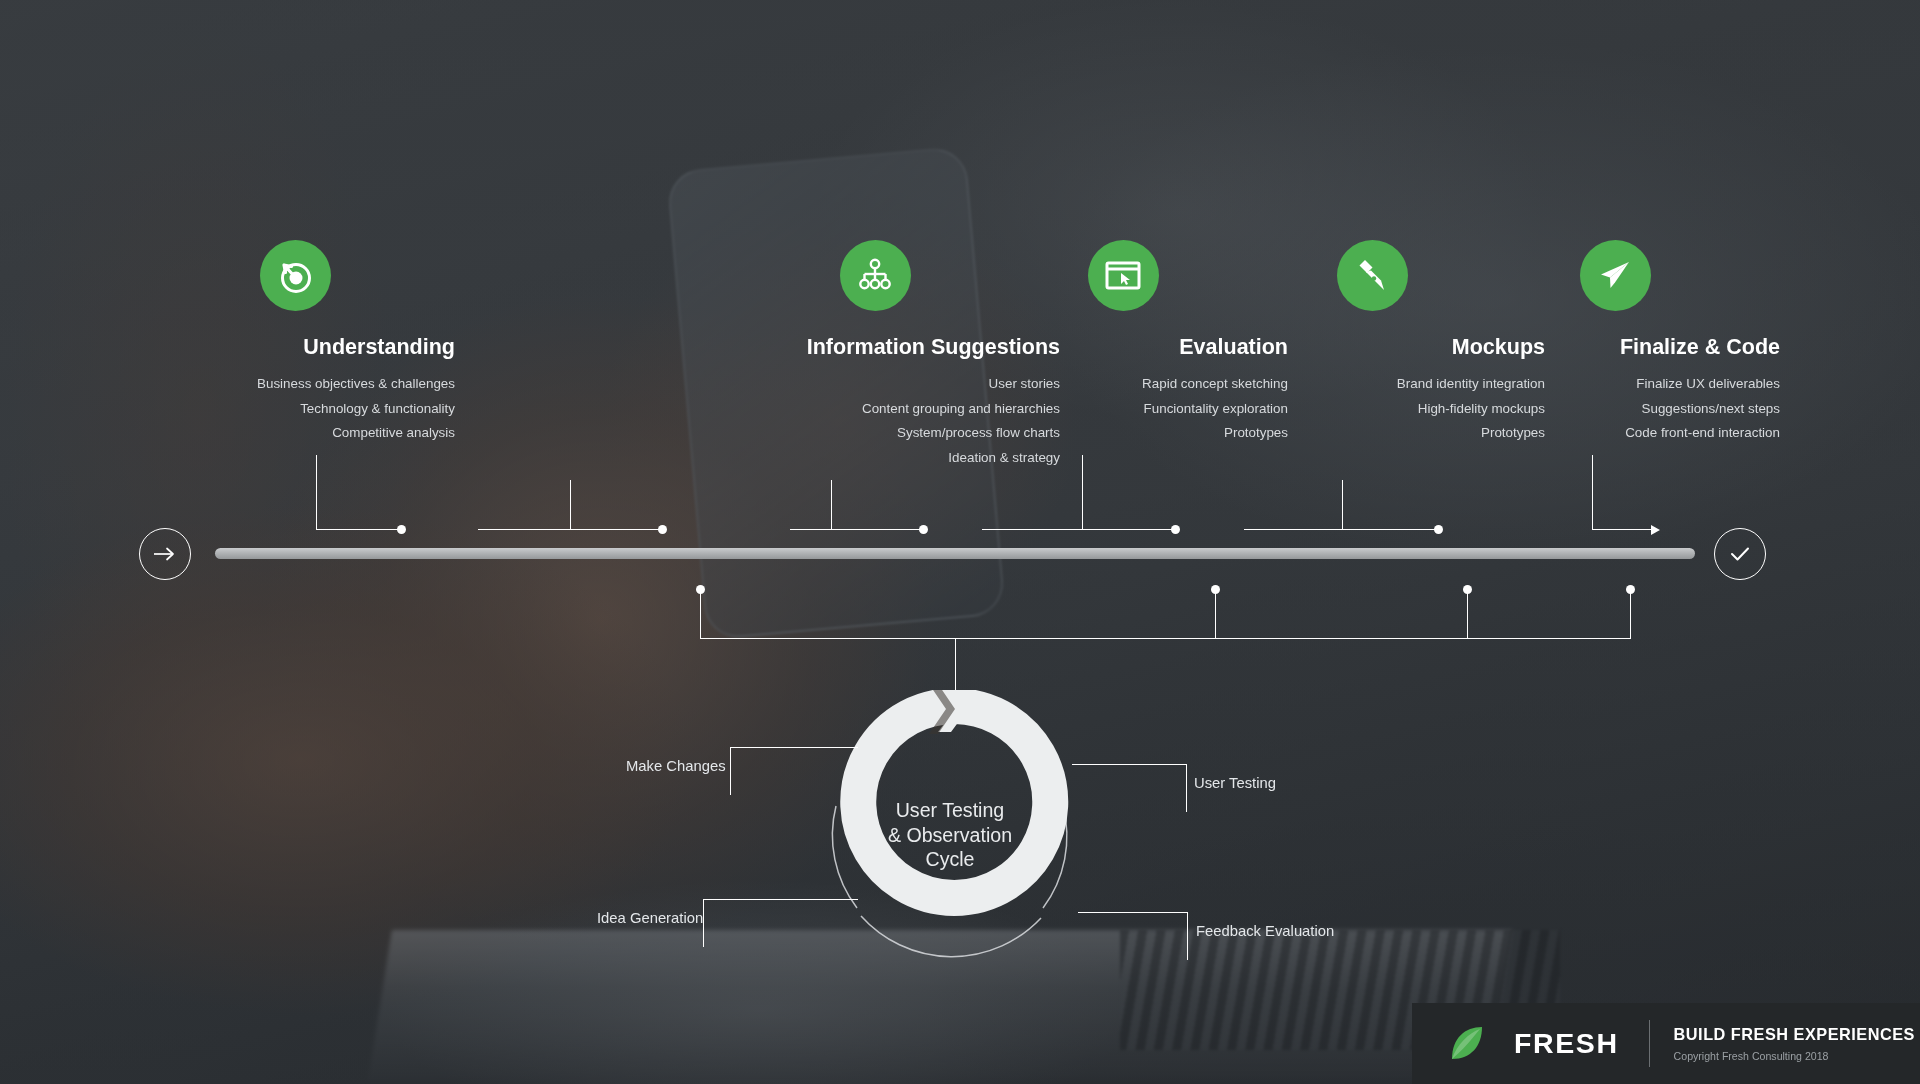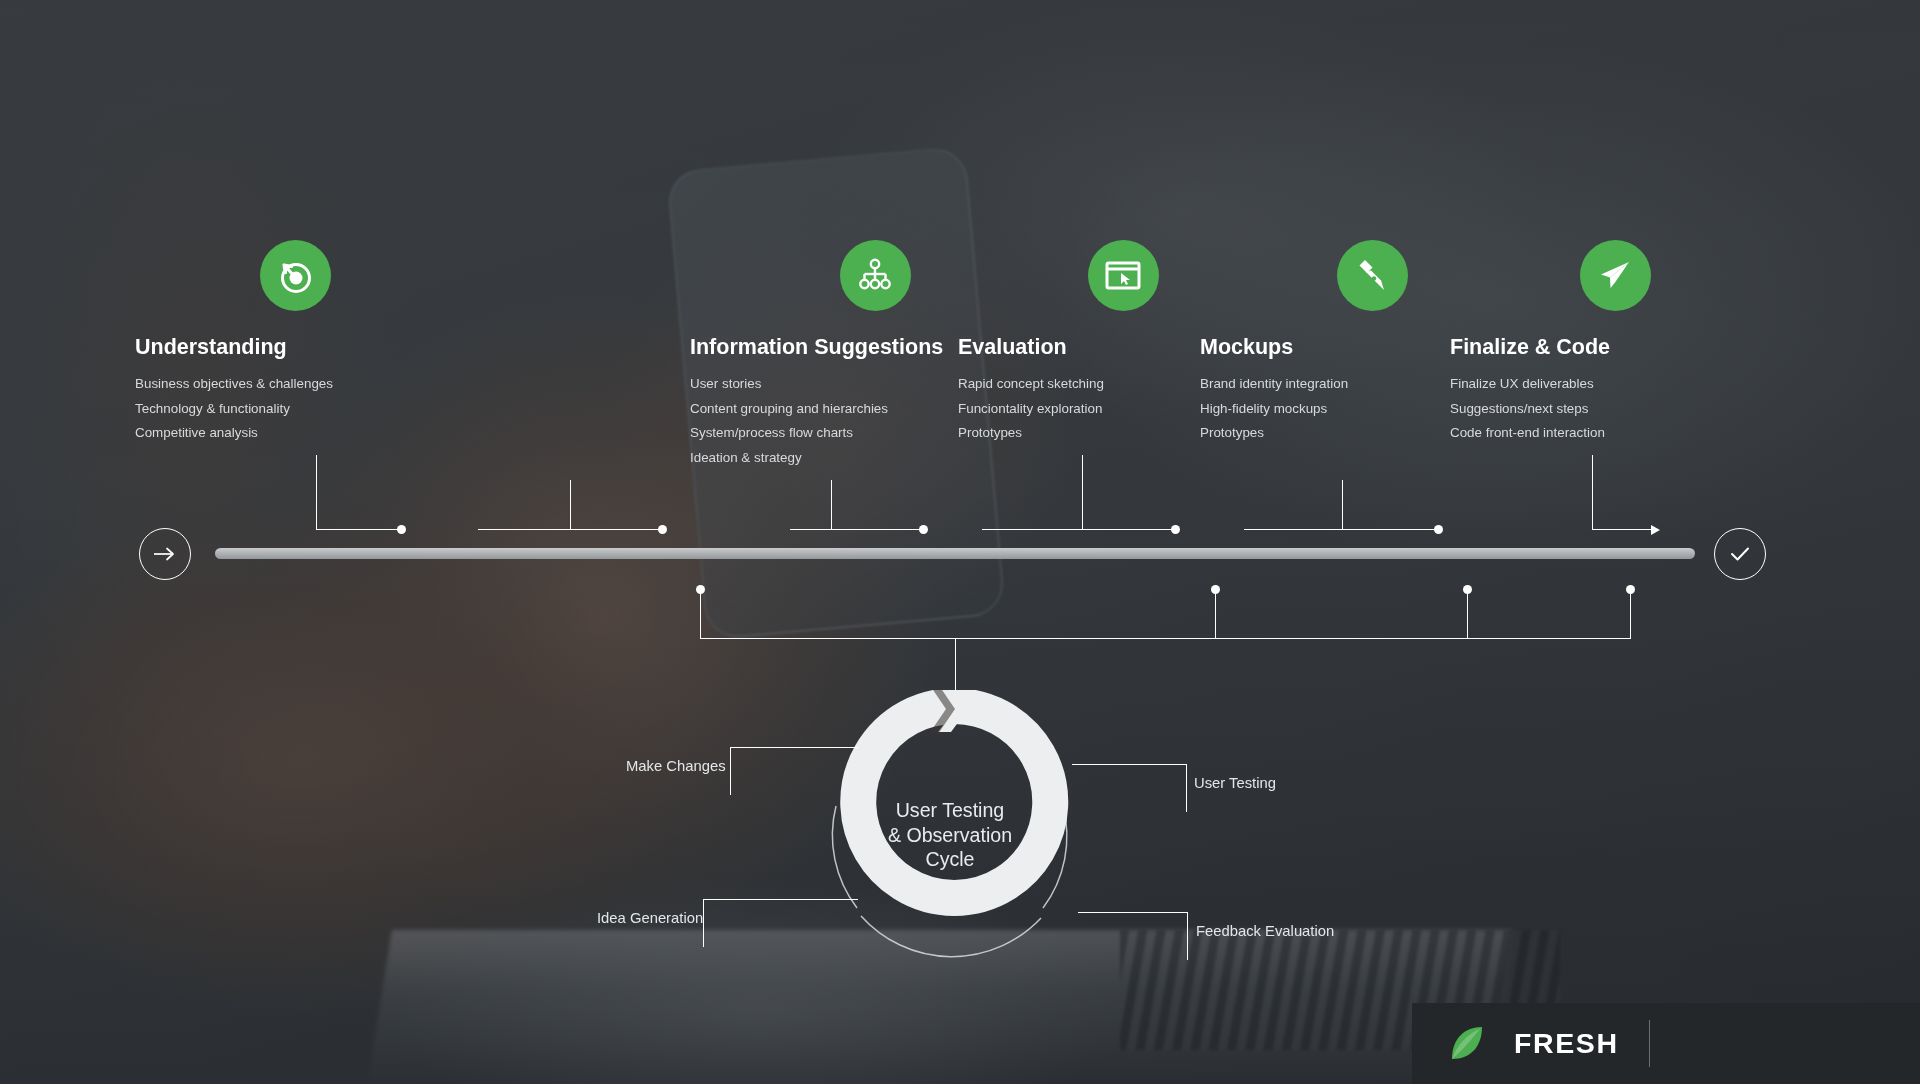--- a/index.html
+++ b/index.html
@@ -50,21 +50,21 @@
 
   
   .title{
     position:absolute; left:124px; top:95px;
     font-size:45px; font-weight:bold; color:#ffffff;
     letter-spacing:-0.5px;
   }
 
   
   .steps{ position:absolute; left:0; top:240px; width:1920px; height:230px; }
-  .step{ position:absolute; text-align:left; }
+  .step{ position:absolute; text-align:right; }
   .step-icon{
     width:71px; height:71px; border-radius:50%;
     background:#4caf50; margin:0 auto 24px auto;
     display:flex; align-items:center; justify-content:center;
   }
   .step-icon svg{ display:block; }
   .step-title{
     color:#ffffff; font-weight:bold; font-size:21.5px; margin-bottom:12px;
     white-space:nowrap;
   }
@@ -334,15 +334,19 @@
     <div class="cyc-label" style="left:1196px; top:923px;">Feedback Evaluation</div>
   </div>
 
   <div class="footer">
     <svg class="logo-leaf" viewBox="0 0 40 40">
       <path d="M5 35 C5 14 18 3 35 3 C35 22 24 35 5 35 Z" fill="#4caf50"></path>
       <path d="M5 35 C10 20 22 9 33 5 C24 16 16 26 5 35 Z" fill="#7cc47f" opacity="0.85"></path>
     </svg>
     <div class="logo-word">FRESH</div>
     <div class="f-div"></div>
+    <div>
+      <div class="f-tag">BUILD FRESH EXPERIENCES</div>
+      <div class="f-cr">Copyright Fresh Consulting 2018</div>
+    </div>
   </div>
 
 </div>
 
 </body></html>

